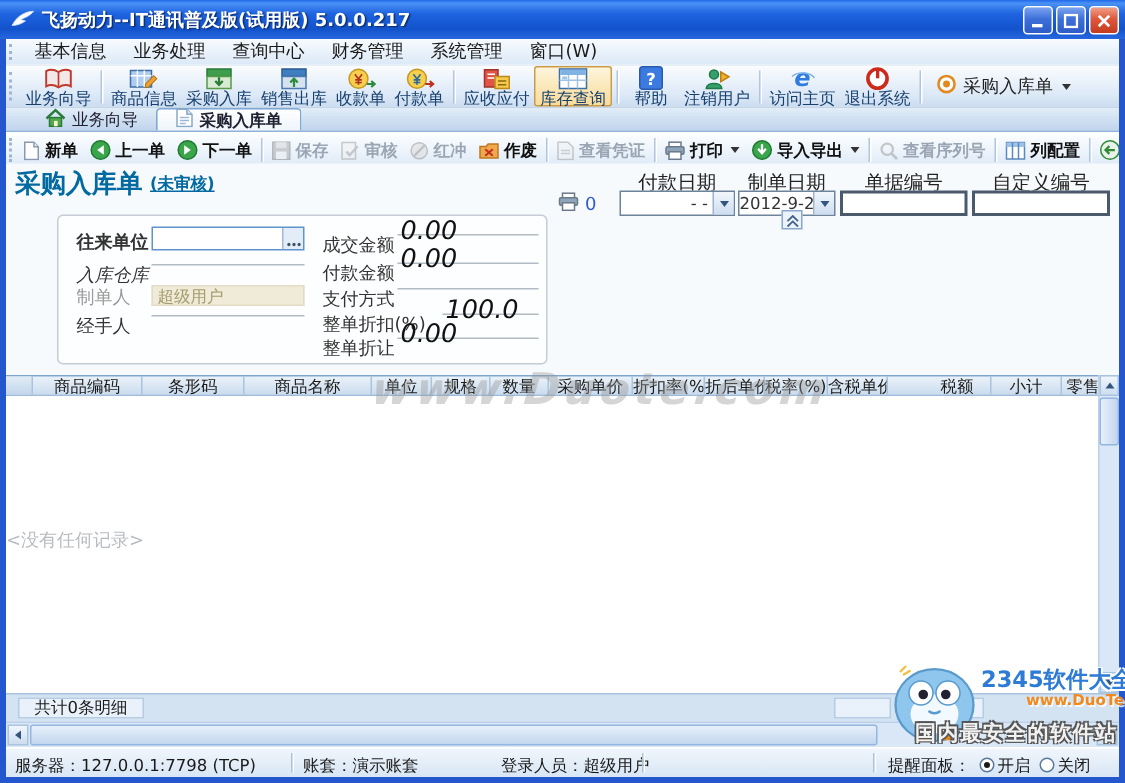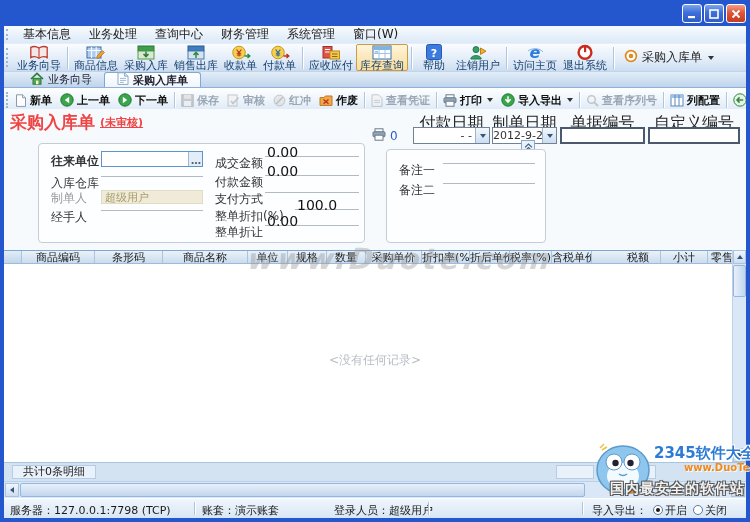--- a/index.html
+++ b/index.html
@@ -44,48 +44,48 @@
   .toolbar2{top:62px;height:25px;background:linear-gradient(180deg,#FEFFFF,#DCE9F7);
     display:flex;align-items:center;border-bottom:1px solid #AAC4DF;}
   .ebtn{display:flex;align-items:center;gap:3px;padding:1px 4px;font-size:11px;color:#111;font-weight:bold;white-space:nowrap;}
   .ebtn .ebicon{display:flex;align-items:center;}
   .ebtn.disabled{color:#9AA6B4;}
   .ebtn.disabled .ebicon svg{filter:grayscale(1) opacity(.5);}
   .esep{width:1px;height:16px;background:#AFC6DD;margin:0 2px;box-shadow:1px 0 0 #fff;}
 
   
   .content{top:83px;height:141px;background:#F7FAFD;}
-  .form-title{position:absolute;left:6px;top:2px;font-size:17px;font-weight:bold;color:#ef4444;white-space:nowrap;}
+  .form-title{position:absolute;left:6px;top:2px;font-size:17px;font-weight:bold;color:#0369a1;white-space:nowrap;}
   .form-title .suffix{font-size:11px;text-decoration:underline;margin-left:5px;vertical-align:2px;}
-  .hdr-label{position:absolute;top:4px;font-size:16px;color:#222;text-align:center;white-space:nowrap;}
+  .hdr-label{position:absolute;top:4px;font-size:13px;color:#222;text-align:center;white-space:nowrap;}
   .combo{position:absolute;top:18px;height:17px;border:1px solid #6E8299;background:#fff;display:flex;align-items:center;}
   .combo .ctext{flex:1;font-size:11px;color:#333;text-align:right;padding-right:3px;white-space:nowrap;overflow:hidden;}
   .combo .cbtn{width:14px;height:100%;background:linear-gradient(180deg,#F2F7FC,#CDDDF0);border-left:1px solid #9DB4CC;display:flex;align-items:center;justify-content:center;}
   .hdr-input{position:absolute;top:18px;height:17px;border:2px solid #4A5A6C;background:#fff;font-size:11px;padding:0 3px;font-family:inherit;}
   .chevbtn{position:absolute;left:517px;top:31px;width:14px;height:13px;border:1px solid #8AA8CC;background:#EAF2FA;display:flex;align-items:center;justify-content:center;}
   .printbadge{position:absolute;left:368px;top:17px;display:flex;align-items:center;gap:4px;}
   .print-count{color:#2E5BC8;font-size:12px;}
 
   .fbox{position:absolute;border:1px solid #C6CCD4;border-radius:4px;background:#FDFEFF;}
   #left-form{left:34px;top:34px;width:327px;height:100px;}
   #remark-form{left:382px;top:40px;width:160px;height:94px;}
   .flabel{position:absolute;font-size:12px;color:#333;white-space:nowrap;}
   .flabel.dim{color:#9a9a9a;}
-  .fline{position:absolute;border-bottom:1px solid #B2BAC4;height:13px;font-size:14px;color:#111;padding-left:2px;}
+  .fline{position:absolute;border-bottom:1px solid #B2BAC4;height:13px;font-size:17px;color:#111;padding-left:2px;font-style:italic;}
   .partner-box{position:absolute;left:62px;top:7px;width:102px;height:16px;border:1px solid #5F93CC;background:#fff;display:flex;}
   .partner-box input{flex:1;border:none;outline:none;min-width:0;font-size:11px;padding:0 2px;font-family:inherit;background:transparent;}
   .dots-btn{width:14px;background:#E3EDF8;border-left:1px solid #9FB9D8;display:flex;align-items:center;justify-content:center;}
   .maker-box{position:absolute;left:62px;top:46px;width:102px;height:14px;background:#F0EBD8;border:1px solid #E2DCC4;font-size:11px;color:#A69C6E;padding:0 3px;line-height:13px;}
 
   
   .gridheader{top:224px;height:14px;display:flex;background:linear-gradient(180deg,#EAF2F9,#CBDCEE);border-top:1px solid #7EA6D0;border-bottom:1px solid #9DBBDB;}
   .gh-cell{height:100%;font-size:11px;color:#1a1a1a;text-align:center;line-height:13px;border-right:1px solid #A9C4DE;overflow:hidden;white-space:nowrap;flex:0 0 auto;}
   .gh-cell.selector{background:linear-gradient(180deg,#E2ECF6,#C2D6EA);}
   .gridbody{top:238px;height:198px;background:#fff;}
-  .empty-text{position:absolute;left:0;width:100%;top:88px;text-align:center;font-size:12px;color:#B8BCC2;}
+  .empty-text{position:absolute;left:0;width:100%;top:88px;font-size:12px;color:#B8BCC2;}
   .vscroll{position:absolute;left:728px;top:224px;width:14px;height:212px;background:#D9E7F6;border-left:1px solid #BCD0E8;}
   .sarrow{position:absolute;left:0;width:13px;height:14px;background:linear-gradient(180deg,#F0F6FC,#CDDDF0);border:1px solid #A9C4DE;display:flex;align-items:center;justify-content:center;}
   .tri-up{width:0;height:0;border-left:3px solid transparent;border-right:3px solid transparent;border-bottom:4px solid #33567E;}
   .tri-down{width:0;height:0;border-left:3px solid transparent;border-right:3px solid transparent;border-top:4px solid #33567E;}
   .tri-left{width:0;height:0;border-top:3px solid transparent;border-bottom:3px solid transparent;border-right:4px solid #33567E;}
   .tri-right{width:0;height:0;border-top:3px solid transparent;border-bottom:3px solid transparent;border-left:4px solid #33567E;}
   .vthumb{position:absolute;left:0;top:15px;width:13px;height:32px;background:linear-gradient(90deg,#E7F0FA,#C2D6EE);border:1px solid #94B6E0;border-radius:2px;}
 
   .footerbar{top:436px;height:19px;background:#D4E3F2;border-top:1px solid #A9C4DE;}
   .fcell{position:absolute;top:2px;height:14px;background:#E9F1FA;border:1px solid #B5CCE4;font-size:11px;color:#1a1a1a;line-height:12px;}
@@ -113,20 +113,26 @@
     text-shadow:1px 1px 0 rgba(255,255,255,.8);white-space:nowrap;}
   .wm-slogan{position:absolute;left:18px;top:42px;font-size:14px;font-weight:bold;letter-spacing:1px;color:rgba(248,248,248,.96);
     text-shadow:1px 1px 0 #555,-1px -1px 0 #555,1px -1px 0 #555,-1px 1px 0 #555;white-space:nowrap;}
   .wm-mascot{position:absolute;left:0px;top:0px;}
 </style>
 </head>
 <body>
 
 <div id="window">
 
+  <div class="titlebar">
+    <span class="app-icon"><svg width="18" height="16">
+          <path d="M2 12 C6 4 13 2.5 16.5 2.5 C13.5 6 10 7 8 8 L11 9 C8 11 5 12 2 12 Z" fill="#fff" stroke="#BDD8F2" stroke-width="0.6"></path>
+        </svg></span>
+    <span class="title-text">飞扬动力--IT通讯普及版(试用版)  5.0.0.217</span>
+  </div>
   <div class="winbtns">
     <div class="winbtn">
         <span><svg width="10" height="10">
             <rect x="1" y="7" width="7" height="2.2" fill="#fff"></rect>
           </svg></span>
       </div>
     <div class="winbtn">
         <span><svg width="10" height="10">
             <rect x="1" y="1" width="8" height="8" fill="none" stroke="#fff" stroke-width="1.6"></rect>
           </svg></span>
@@ -486,45 +492,39 @@
         <div class="partner-box">
           <input value="" style="">
           <span class="dots-btn">
               <span><svg width="10" height="4">
                   <circle cx="1.6" cy="2" r="1.1" fill="#44556A"></circle>
                   <circle cx="5" cy="2" r="1.1" fill="#44556A"></circle>
                   <circle cx="8.4" cy="2" r="1.1" fill="#44556A"></circle>
                 </svg></span>
             </span>
         </div>
-        <div class="flabel" style="left:12px;top:31px;">入库仓库</div>
+        <div class="flabel" style="left:12px;top:31px;font-style:italic;">入库仓库</div>
         <div class="fline" style="left:62px;top:20px;width:102px;"></div>
         <div class="flabel dim" style="left:12px;top:46px;">制单人</div>
         <div class="maker-box">超级用户</div>
         <div class="flabel" style="left:12px;top:65px;">经手人</div>
         <div class="fline" style="left:62px;top:54px;width:102px;"></div>
 
         <div class="flabel" style="left:176px;top:11px;">成交金额</div>
         <div class="fline" style="left:226px;top:0px;width:94px;">0.00</div>
         <div class="flabel" style="left:176px;top:30px;">付款金额</div>
         <div class="fline" style="left:226px;top:19px;width:94px;">0.00</div>
         <div class="flabel" style="left:176px;top:47px;">支付方式</div>
         <div class="fline" style="left:226px;top:36px;width:94px;"></div>
         <div class="flabel" style="left:176px;top:64px;">整单折扣(%)</div>
         <div class="fline" style="left:256px;top:53px;width:64px;">100.0</div>
         <div class="flabel" style="left:176px;top:80px;">整单折让</div>
         <div class="fline" style="left:226px;top:69px;width:94px;">0.00</div>
       </div>
 
-      <div class="fbox" id="remark-form">
-        <div class="flabel" style="left:12px;top:12px;">备注一</div>
-        <div class="fline" style="left:56px;top:1px;width:92px;"></div>
-        <div class="flabel" style="left:12px;top:32px;">备注二</div>
-        <div class="fline" style="left:56px;top:21px;width:92px;"></div>
-      </div>
     </div>
 
     <div class="band gridheader">
         <div class="gh-cell selector" style="width: 18px;"></div>
         <div class="gh-cell" style="width: 73px;">商品编码</div>
         <div class="gh-cell" style="width: 68px;">条形码</div>
         <div class="gh-cell" style="width: 85px;">商品名称</div>
         <div class="gh-cell" style="width: 40px;">单位</div>
         <div class="gh-cell" style="width: 39px;">规格</div>
         <div class="gh-cell" style="width: 39px;">数量</div>
@@ -570,21 +570,21 @@
     </div>
 
     <div class="band statusbar">
       <div class="sseg" style="left:6px;">服务器：127.0.0.1:7798 (TCP)</div>
       <div class="ssep" style="left:190px;"></div>
       <div class="sseg" style="left:198px;">账套：演示账套</div>
       <div class="sseg" style="left:330px;">登录人员：超级用户</div>
       <div class="ssep" style="left:424px;"></div>
       <div class="ssep" style="left:578px;"></div>
       <div class="sseg" style="left:588px;">
-        <span>导入导出：</span><span class="radio checked"></span><span>开启</span><span class="radio"></span><span>关闭</span>
+        <span>提醒面板：</span><span class="radio checked"></span><span>开启</span><span class="radio"></span><span>关闭</span>
       </div>
     </div>
 
   </div>
 
   <div class="wm-center">www.Duote.com</div>
 
   <div class="wm-corner">
     <span class="wm-mascot"><svg width="62" height="58">
           <ellipse cx="31" cy="32" rx="26" ry="24" fill="#8EC6EE" stroke="#5A9ACC" stroke-width="1.5"></ellipse>

